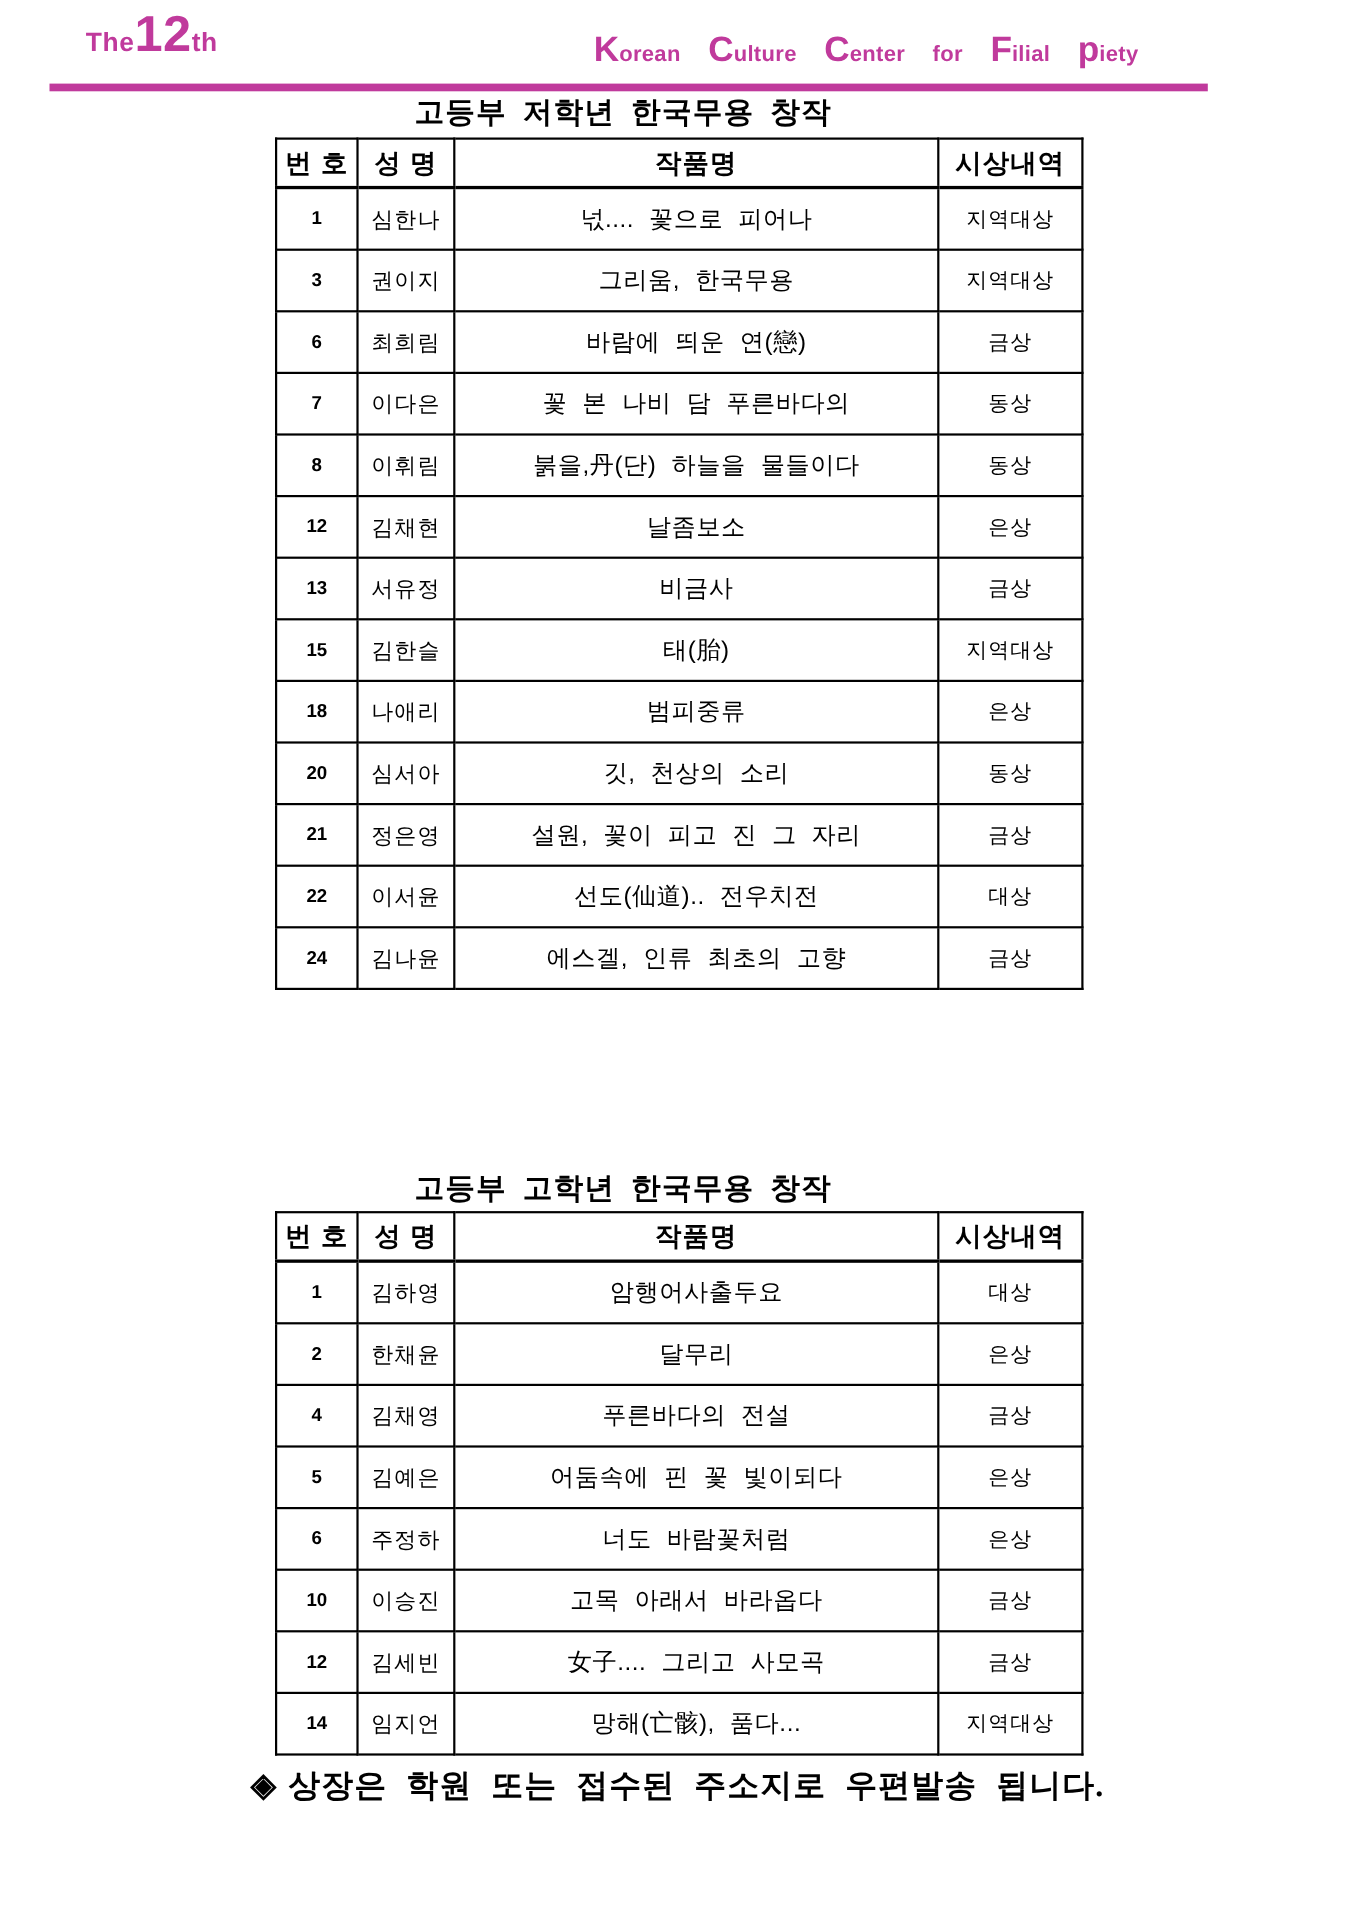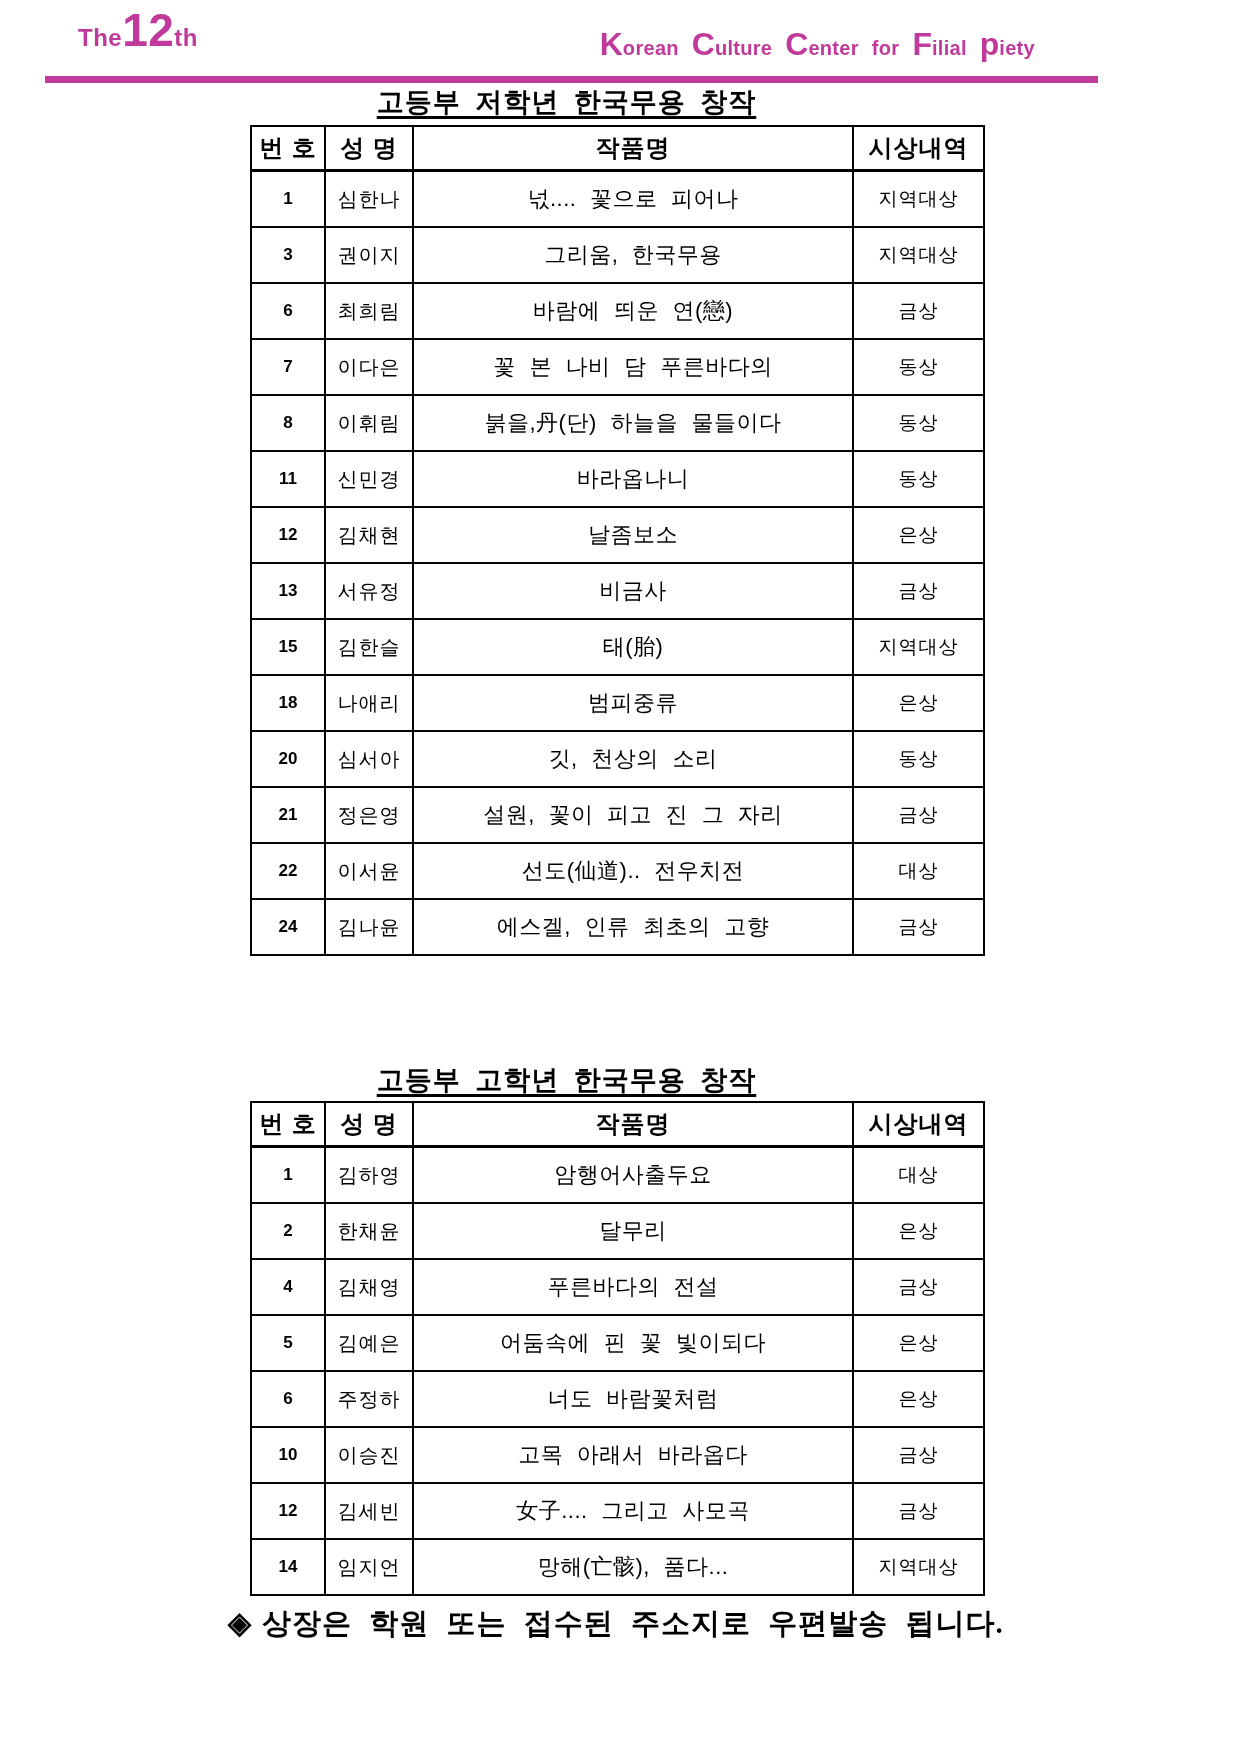--- a/index.html
+++ b/index.html
@@ -16,35 +16,35 @@
     color:#c03a9c; display:flex; align-items:baseline;
     font-weight:700; letter-spacing:0.5px;
   }
   .edition .sm { font-size:24px; }
   .edition .lg { font-size:46px; line-height:1; }
 
   .brand {
     position:absolute; right:205px; top:26px;
     color:#c03a9c; font-weight:700; white-space:nowrap;
   }
-  .brand .word { display:inline-block; margin-left:13px; }
+  .brand .word { display:inline-block; margin-left:25px; }
   .brand .word:first-child { margin-left:0; }
   .brand .cap  { font-size:32px; }
   .brand .rest { font-size:20px; letter-spacing:0.3px; }
 
   .rule {
     position:absolute; left:45px; top:76px;
     width:1053px; height:7px; background:#c03a9c;
   }
 
   
   .section-title {
     position:absolute; left:200px; width:733px;
     text-align:center; font-size:27px; font-weight:700;
-    text-decoration:underline; text-decoration-thickness:3px;
+    text-decoration-thickness:3px;
     text-underline-offset:5px; letter-spacing:1px; word-spacing:6px;
     white-space:nowrap;
   }
   #title-1 { top:84px; }
   #title-2 { top:1062px; }
 
   table.awards {
     position:absolute; left:250px;
     width:733px; table-layout:fixed; border-collapse:collapse;padding-left:47px;
   }
@@ -129,26 +129,20 @@
         <td class="col-work">꽃 본 나비 담 푸른바다의</td>
         <td class="col-award">동상</td>
       </tr>
       <tr>
         <td class="col-no">8</td>
         <td class="col-name">이휘림</td>
         <td class="col-work">붉을,丹(단) 하늘을 물들이다</td>
         <td class="col-award">동상</td>
       </tr>
       <tr>
-        <td class="col-no">11</td>
-        <td class="col-name">신민경</td>
-        <td class="col-work">바라옵나니</td>
-        <td class="col-award">동상</td>
-      </tr>
-      <tr>
         <td class="col-no">12</td>
         <td class="col-name">김채현</td>
         <td class="col-work">날좀보소</td>
         <td class="col-award">은상</td>
       </tr>
       <tr>
         <td class="col-no">13</td>
         <td class="col-name">서유정</td>
         <td class="col-work">비금사</td>
         <td class="col-award">금상</td>

